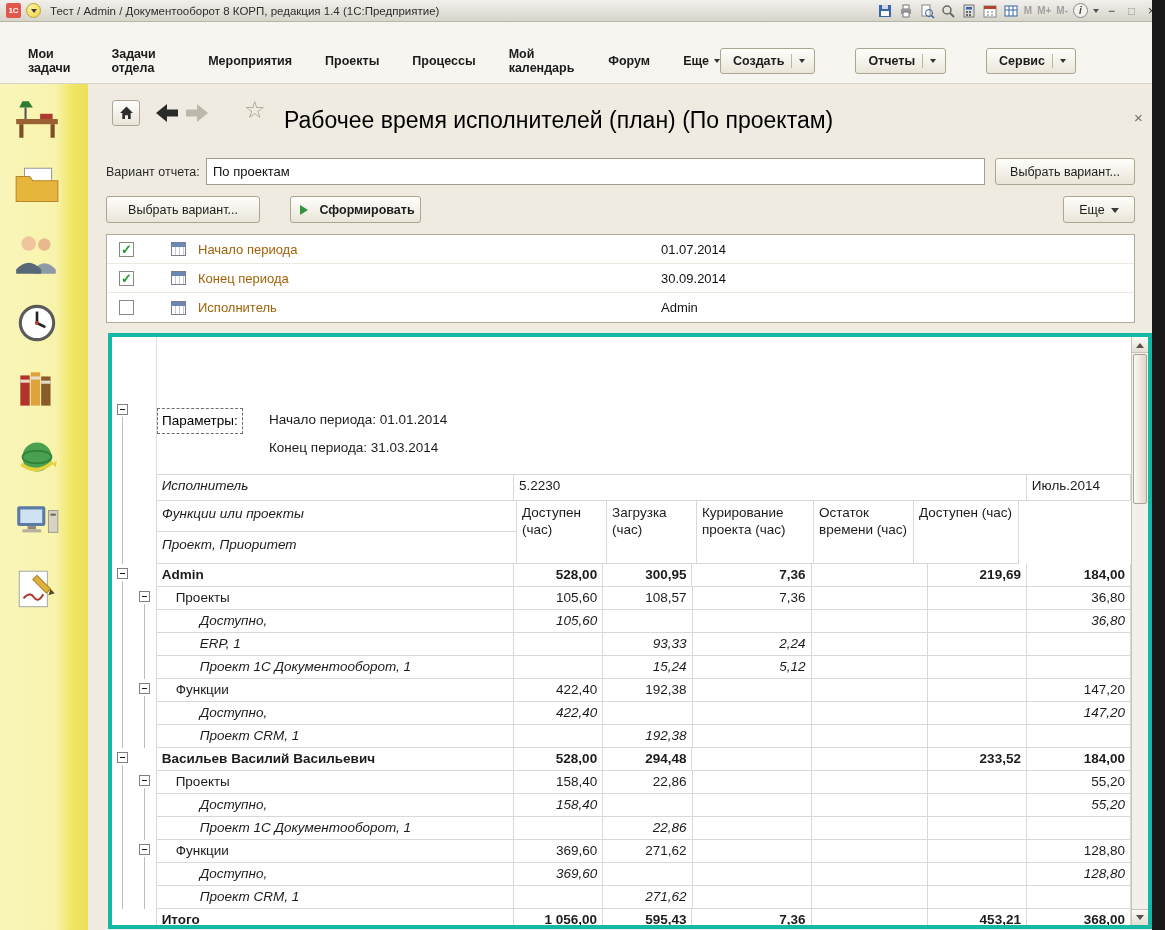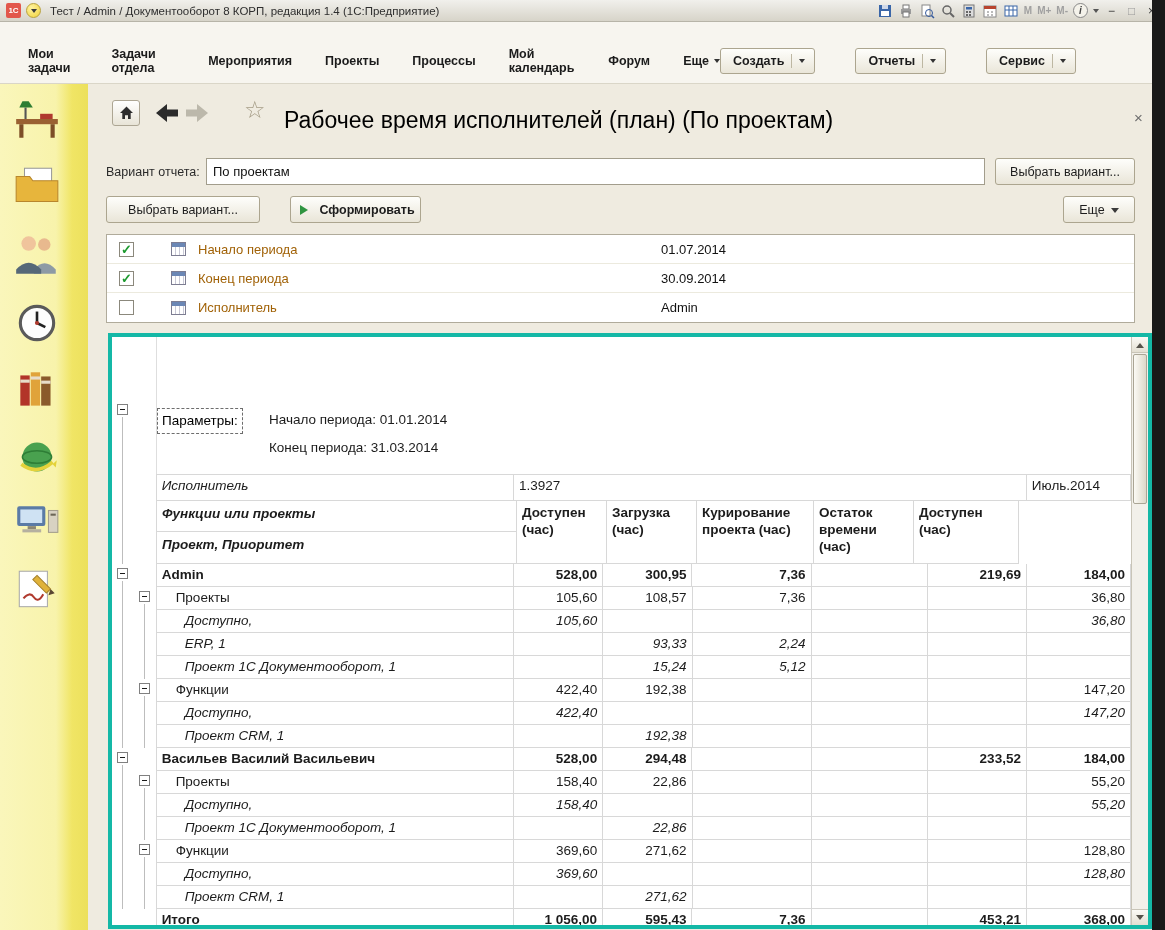--- a/index.html
+++ b/index.html
@@ -94,34 +94,34 @@
   .pp-line2 { position:absolute; left:157px; top:40px; }
 
   .hrow { display:flex; }
   .hgut { width:44px; position:relative; }
   .cell-b { border-right:1px solid #d8d8d8; border-bottom:1px solid #d8d8d8; }
   .hname { width:361px; border-left:1px solid #d8d8d8; border-top:1px solid #d8d8d8; font-style:italic;
     padding:3px 0 0 5px; }
   .hgrp { width:517px; border-top:1px solid #d8d8d8; padding:3px 0 0 5px; }
   .hnext { width:105px; border-top:1px solid #d8d8d8; padding:3px 0 0 5px; }
   .sec-hA { height:27px; }
-  .sec-hB { height:63px;font-weight:bold; }
+  .sec-hB { height:63px; }
   .colstack { width:361px; border-left:1px solid #d8d8d8; border-right:1px solid #d8d8d8;
     border-bottom:1px solid #d8d8d8; display:flex; flex-direction:column; }
   .colstack > div { font-style:italic; padding:5px 0 0 5px; }
   .colstack > div:first-child { height:31px; border-bottom:1px solid #d8d8d8; }
   .sub { border-right:1px solid #d8d8d8; border-bottom:1px solid #d8d8d8; padding:4px 4px 0 5px; line-height:1.25; }
   .w0{width:90px}.w1{width:90px}.w2{width:120px}.w3{width:117px}.w4{width:100px}.w5{width:105px}
 
   .rrow { display:flex; height:23px; }
   .gcell { width:22px; position:relative; }
   .ncell { width:361px; border-left:1px solid #d8d8d8; line-height:22px; white-space:nowrap; overflow:hidden; }
   .ncell,.vcell { border-right:1px solid #d8d8d8; border-bottom:1px solid #d8d8d8; }
   .vcell { text-align:right; padding-right:5px; line-height:22px; white-space:nowrap; }
-  .ind0{padding-left:5px}.ind1{padding-left:19px}.ind2{padding-left:28px}
+  .ind0{padding-left:5px}.ind1{padding-left:19px}.ind2{padding-left:43px}
   .st-b{font-weight:bold}.st-i{font-style:italic}
 
   
   .rpt-scroll { width:17px; background:#f2f0ea; border-left:1px solid #c9c5b8; display:flex; flex-direction:column; }
   .sb-btn { height:16px; display:flex; align-items:center; justify-content:center; background:linear-gradient(#fbfaf6,#e3dfd2);
     border-bottom:1px solid #c9c5b8; }
   .sb-btn.bottom { margin-top:auto; border-top:1px solid #c9c5b8; border-bottom:none; }
   .tri-up { width:0;height:0;border:4px solid transparent;border-bottom:5px solid #55524a;margin-bottom:3px; }
   .tri-dn { width:0;height:0;border:4px solid transparent;border-top:5px solid #55524a;margin-top:3px; }
   .sb-thumb { height:150px; margin:1px 1px; background:linear-gradient(90deg,#fbfaf5,#ddd8c9); border:1px solid #aaa595; border-radius:2px; }
@@ -391,21 +391,21 @@
         <span class="pp-title">Параметры:</span>
         <span class="pp-line1">Начало периода: 01.01.2014</span>
         <span class="pp-line2">Конец периода: 31.03.2014</span>
       </div>
 
       <div class="sec sec-hA hrow">
         <div class="hgut">
             <span class="gline"></span>
           </div>
         <div class="hname cell-b">Исполнитель</div>
-        <div class="hgrp cell-b">1.3927</div>
+        <div class="hgrp cell-b">5.2230</div>
         <div class="hnext cell-b">Июль.2014</div>
       </div>
 
       <div class="sec sec-hB hrow">
         <div class="hgut">
             <span class="gline"></span>
           </div>
         <div class="colstack">
           <div>Функции или проекты</div>
           <div>Проект, Приоритет</div>

